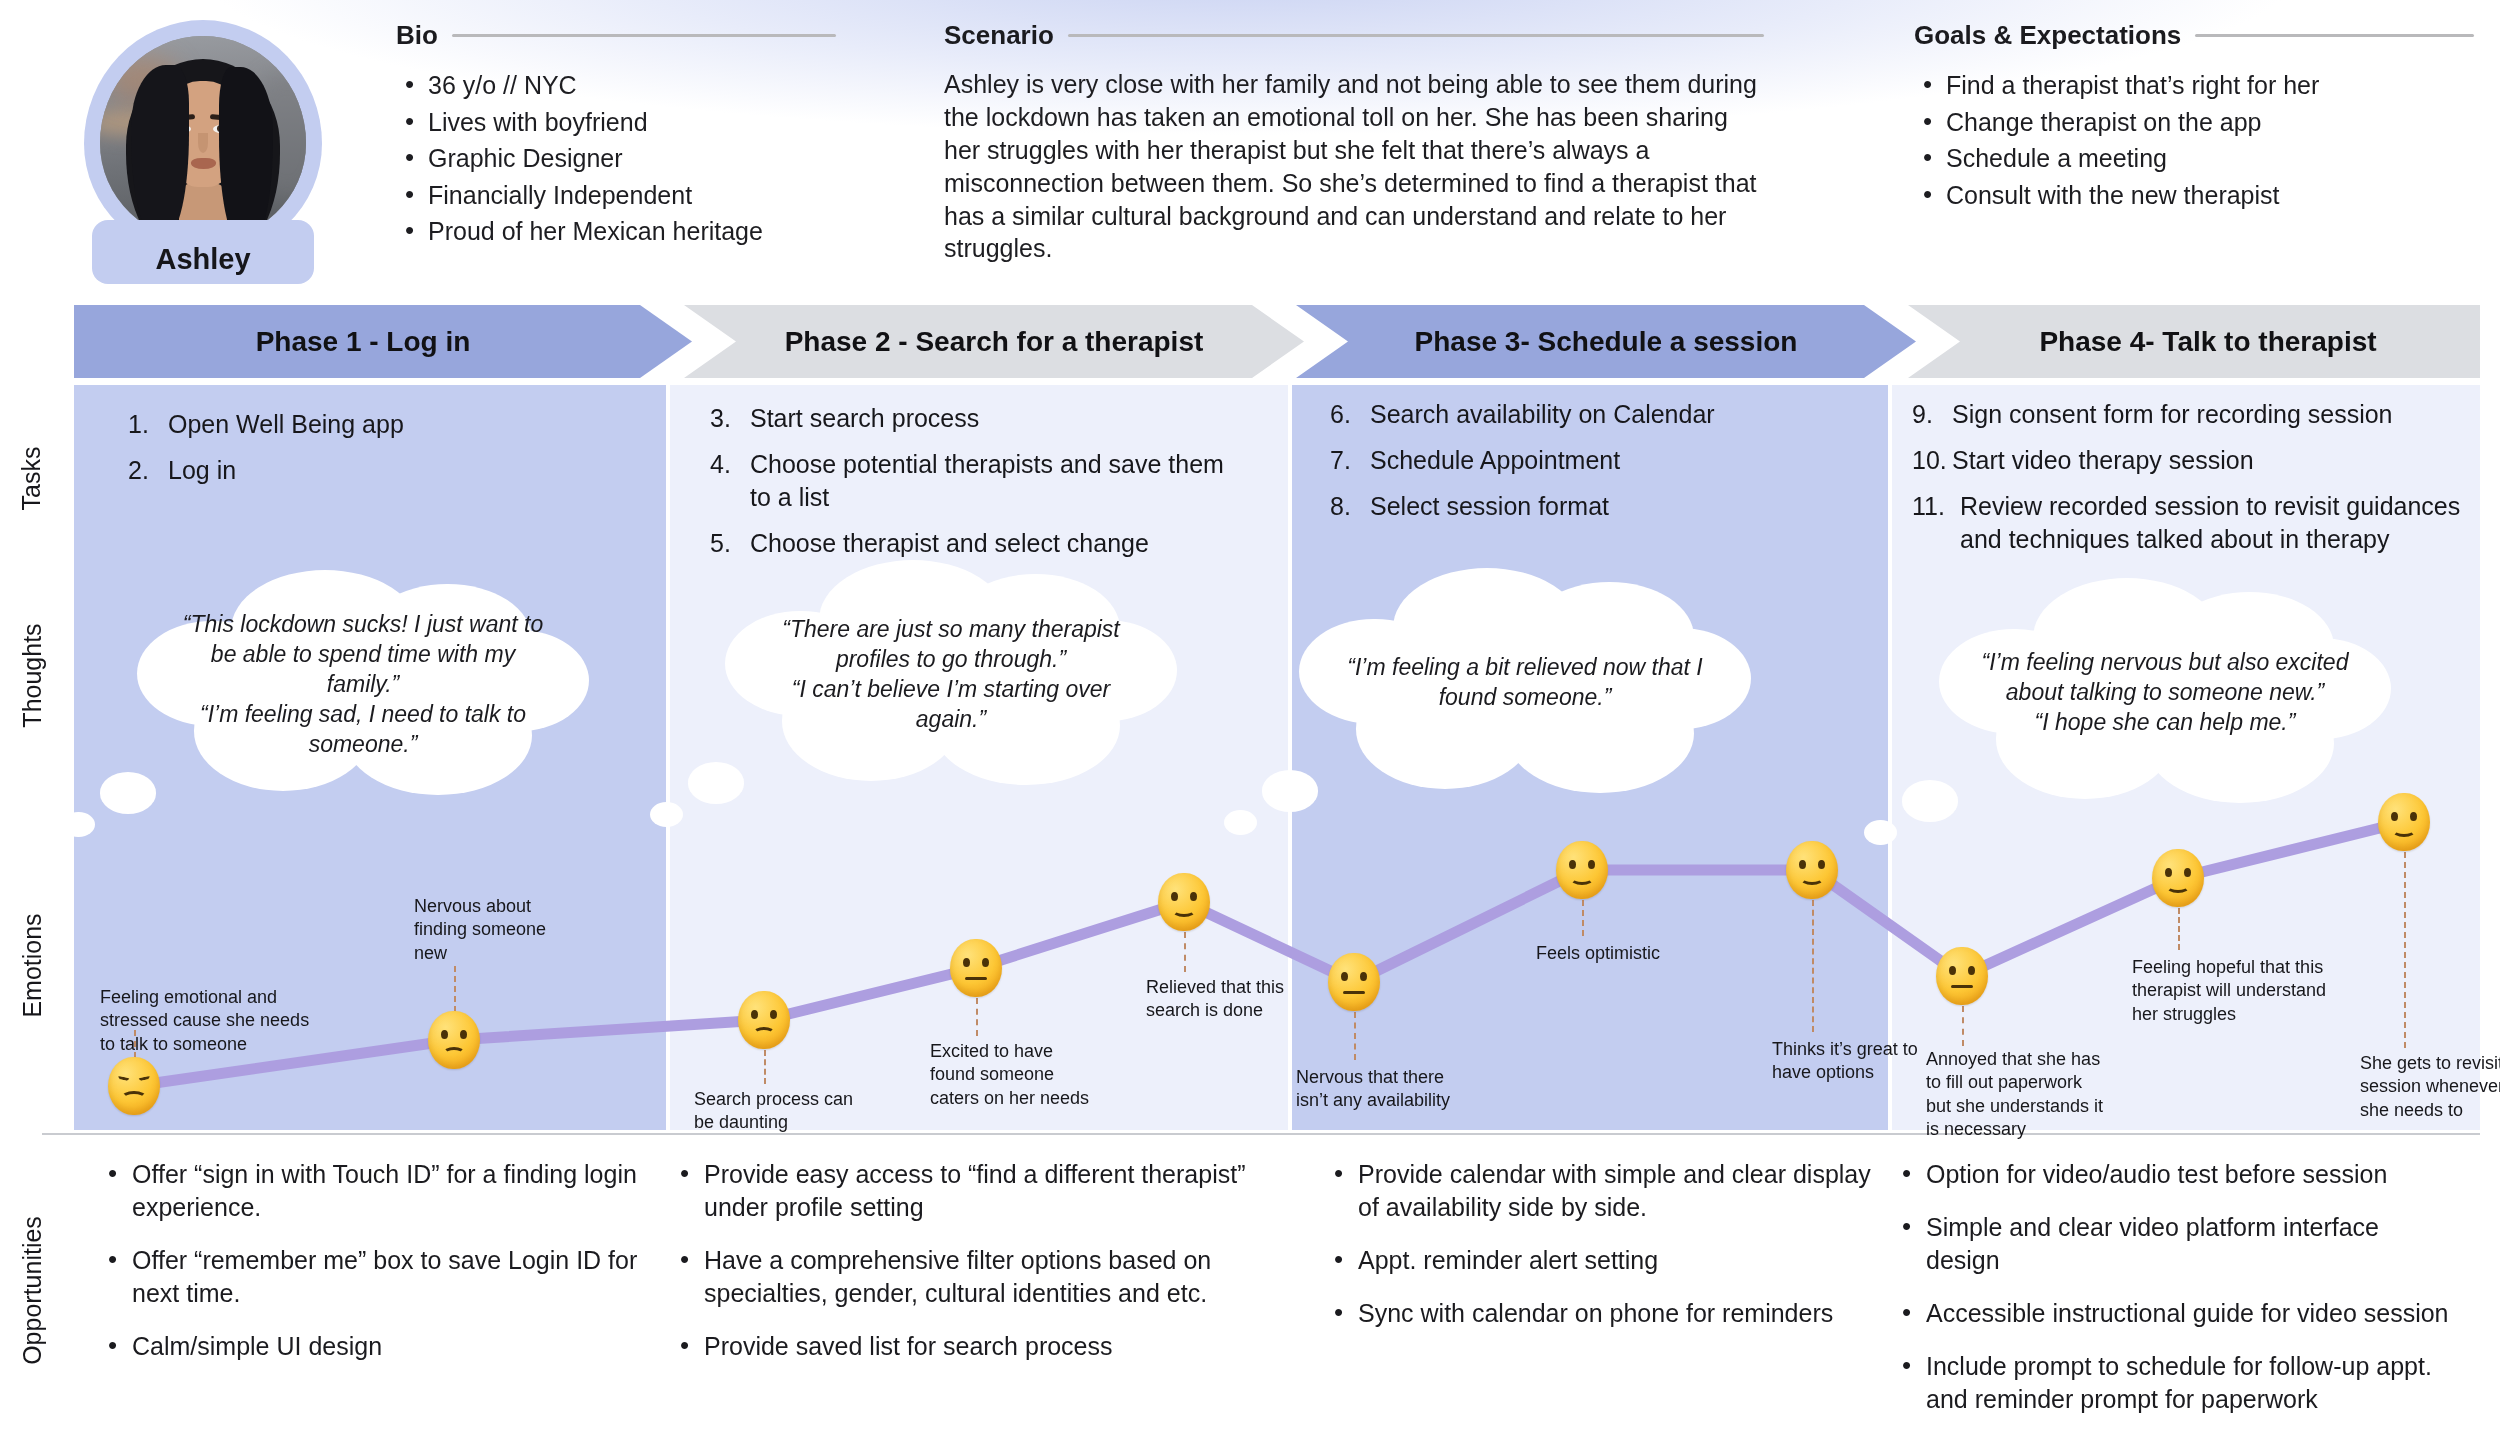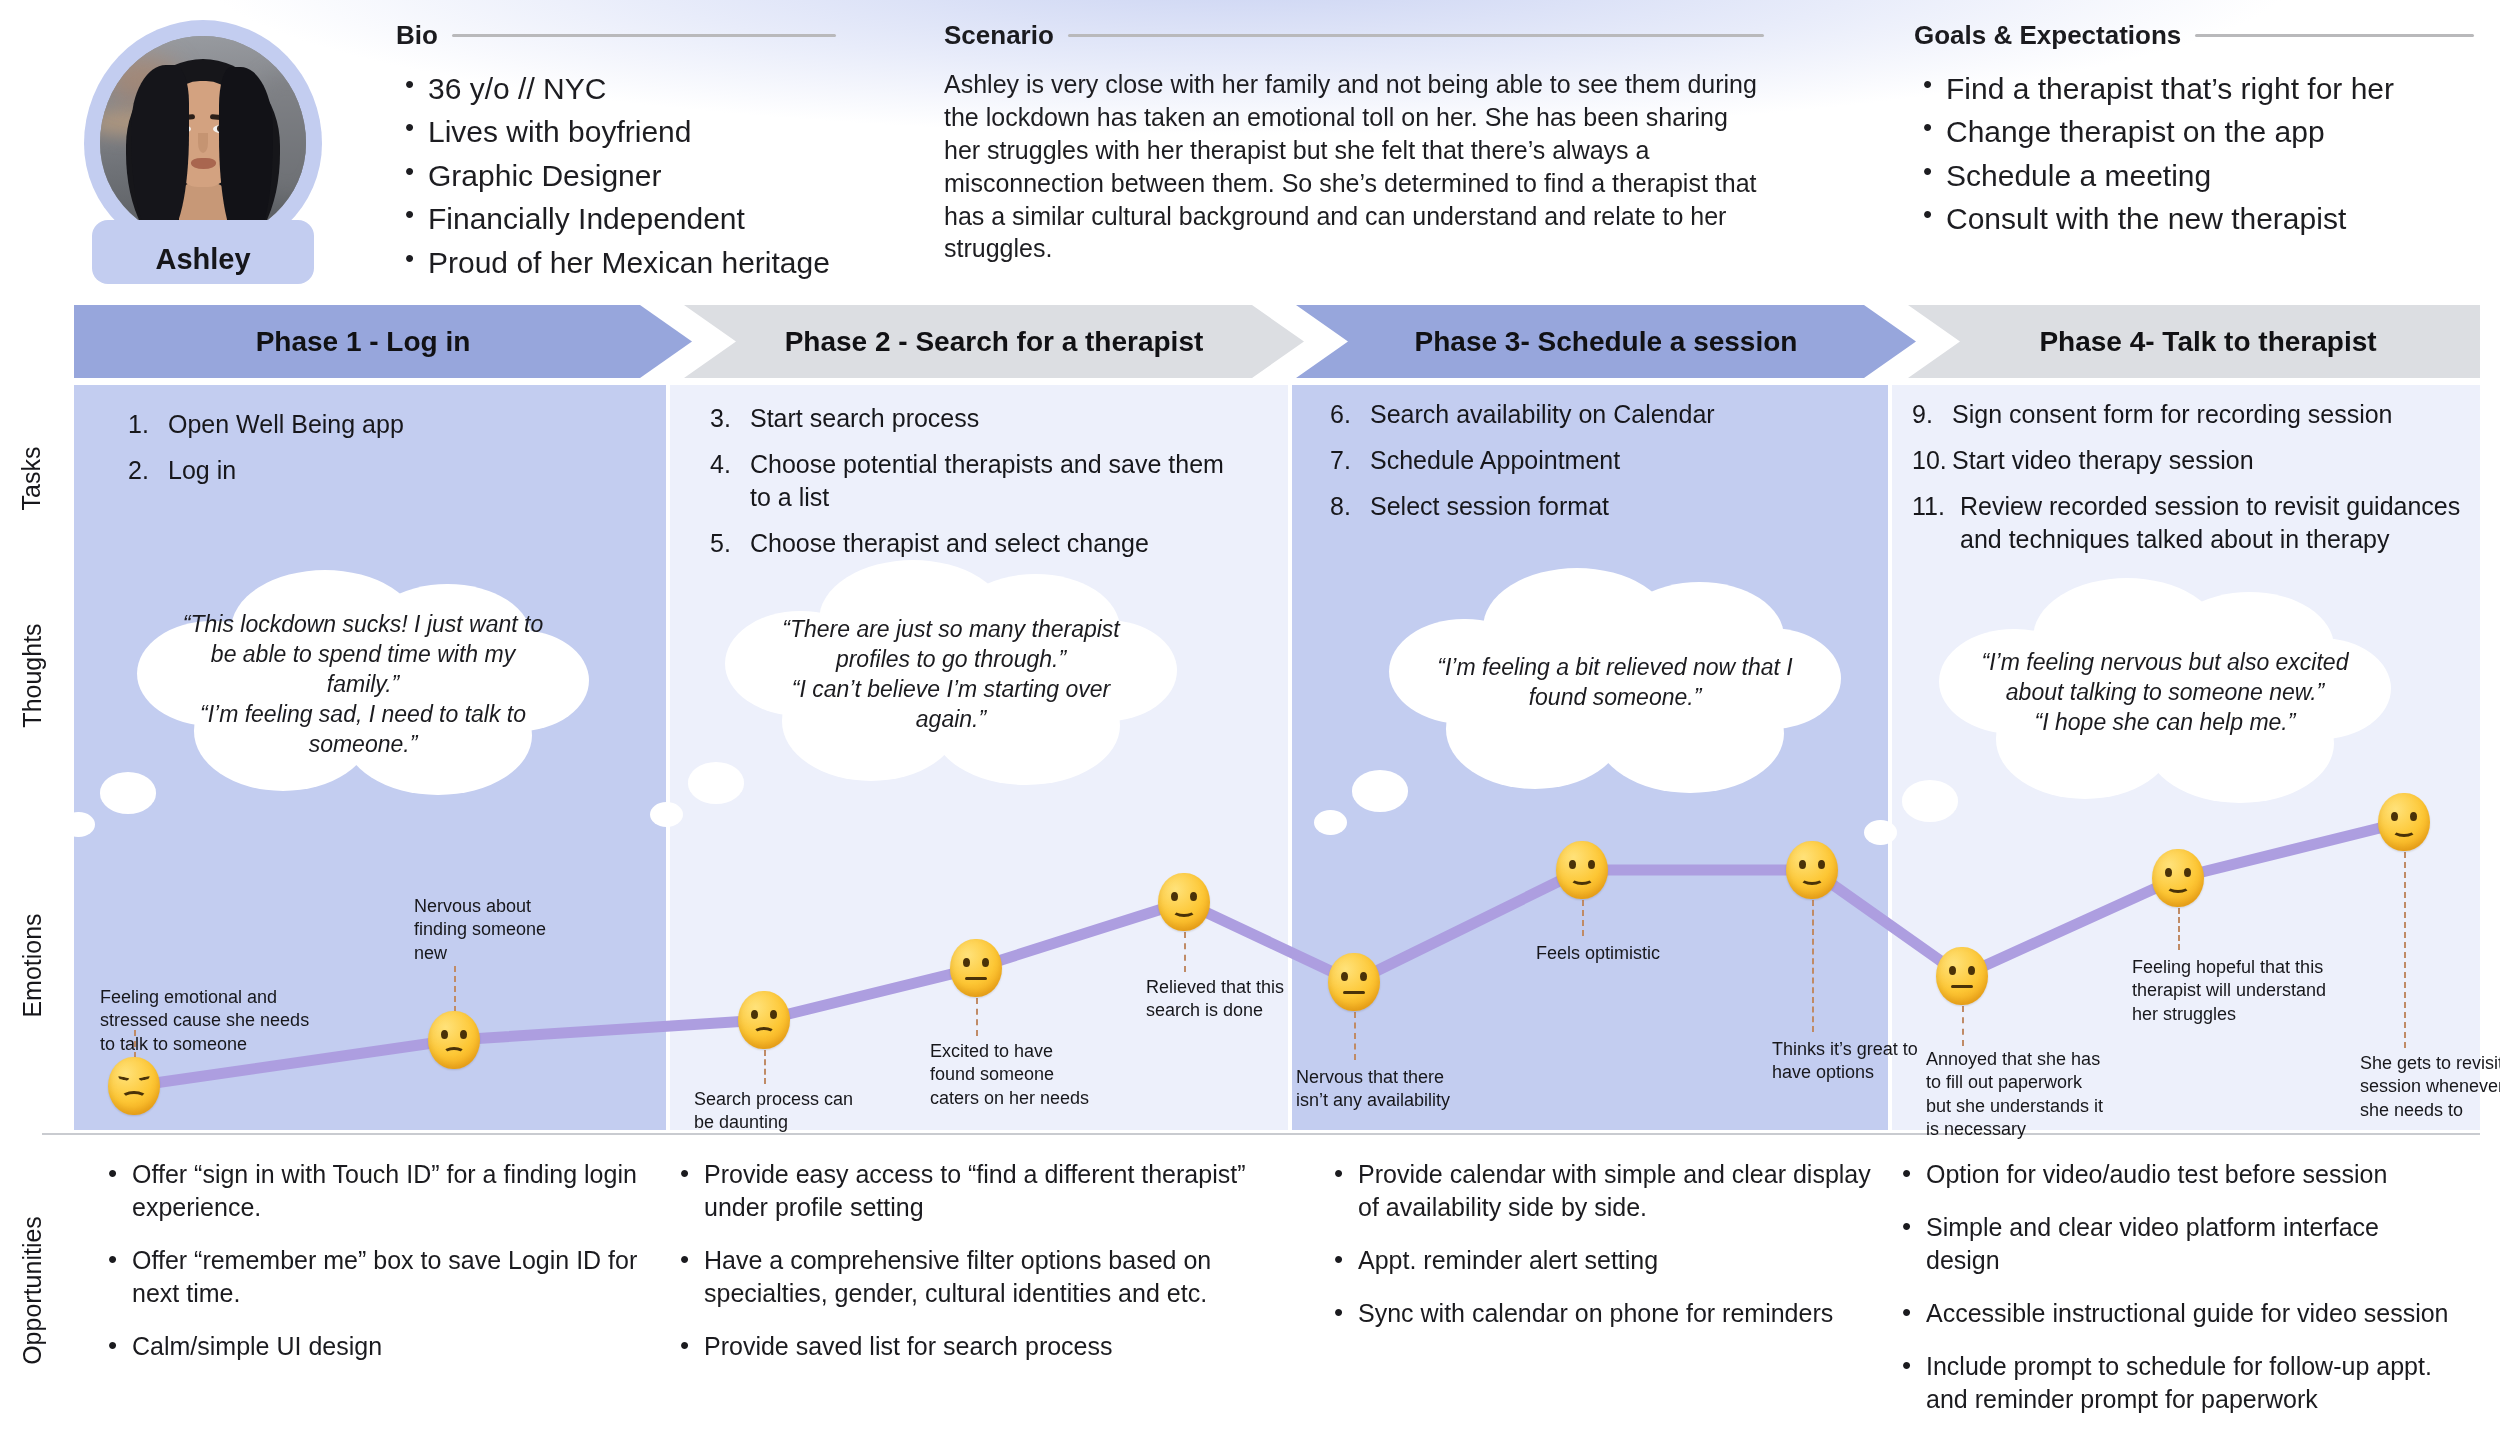--- a/index.html
+++ b/index.html
@@ -98,21 +98,21 @@
   }
   .sec-head .t {
     font-size: 26px; font-weight: bold; color: #1b1b1f; white-space: nowrap;
   }
   .sec-head .rule {
     flex: 1 1 auto; height: 3px; background: #b9b9bb; border-radius: 2px;
   }
   ul.bullets { list-style: none; margin-top: 17px; }
   ul.bullets li {
     position: relative; padding-left: 32px;
-    font-size: 30px; line-height: 1.38; color: #1d1d21; margin-bottom: 2px;
+    font-size: 25px; line-height: 1.38; color: #1d1d21; margin-bottom: 2px;
   }
   ul.bullets li::before {
     content: "\2022"; position: absolute; left: 9px; top: -1px;
     font-size: 26px; color: #1d1d21;
   }
   .para { margin-top: 17px; font-size: 25px; line-height: 1.315; color: #1d1d21; }
 
   #sec-bio { left: 396px; top: 20px; width: 440px; }
   #sec-scenario { left: 944px; top: 20px; width: 820px; }
   #sec-goals { left: 1914px; top: 20px; width: 560px; }
@@ -398,21 +398,21 @@
       <i style="left:14%; top:44%;  width:38%; height:52%;"></i>
       <i style="left:46%; top:46%;  width:40%; height:52%;"></i>
     </div>
     <div class="core"></div>
     <div class="tail" style="left:-6%; top:88%; width:12%; height:18%;"></div>
     <div class="tail" style="left:-14%; top:105%; width:7%; height:11%;"></div>
     <div class="txt" style="white-space:pre-line;">“There are just so many therapist profiles to go through.”
 “I can’t believe I’m starting over again.”</div>
   </div>
 
-  <div class="cloud" style="left:1380px; top:568px; width:470px; height:230px;">
+  <div class="cloud" style="left:1290px; top:568px; width:470px; height:230px;">
     <div class="puffs">
       <i style="left:22%; top:0%;   width:40%; height:52%;"></i>
       <i style="left:50%; top:6%;   width:36%; height:48%;"></i>
       <i style="left:2%;  top:22%;  width:32%; height:46%;"></i>
       <i style="left:68%; top:26%;  width:30%; height:44%;"></i>
       <i style="left:14%; top:44%;  width:38%; height:52%;"></i>
       <i style="left:46%; top:46%;  width:40%; height:52%;"></i>
     </div>
     <div class="core"></div>
     <div class="tail" style="left:-6%; top:88%; width:12%; height:18%;"></div>

